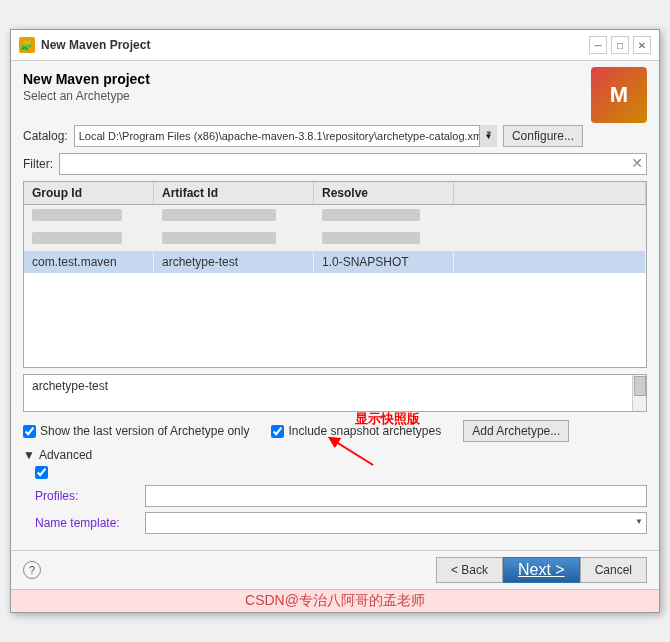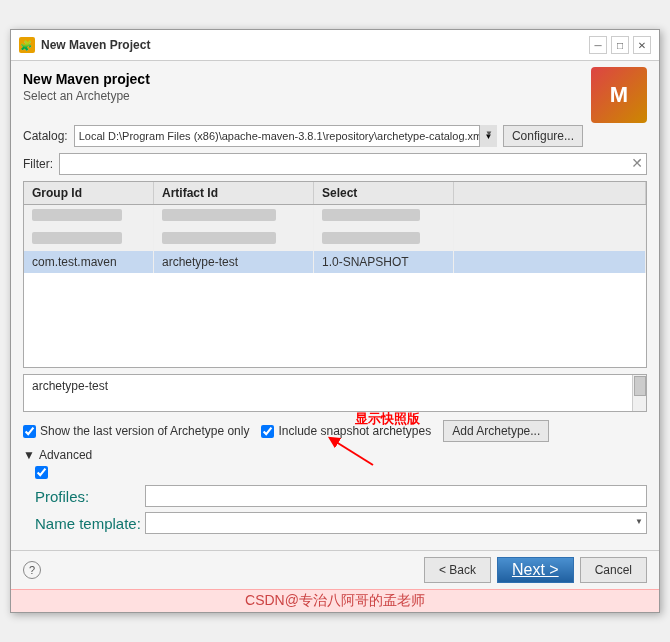--- a/index.html
+++ b/index.html
@@ -221,21 +221,21 @@
       right: 0;
       top: 0;
       bottom: 0;
       width: 14px;
       background: #f0f0f0;
       border-left: 1px solid #ccc;
     }
     .options-row {
       display: flex;
       align-items: center;
-      gap: 12px;
+      gap: 22px;
       margin-bottom: 6px;
     }
     .checkbox-label {
       display: flex;
       align-items: center;
       gap: 4px;
       font-size: 12px;
       color: #333;
       cursor: pointer;
     }
@@ -260,22 +260,22 @@
     .advanced-content {
       padding-left: 12px;
     }
     .form-row {
       display: flex;
       align-items: center;
       margin-bottom: 5px;
     }
     .form-label {
       width: 110px;
-      font-size: 15px;
-      color: #0f766e;
+      font-size: 12px;
+      color: #6d28d9;
       flex-shrink: 0;
     }
     .form-input {
       flex: 1;
       border: 1px solid #aaa;
       padding: 2px 4px;
       font-size: 12px;
       height: 22px;
       outline: none;
     }
@@ -305,21 +305,20 @@
     .bottom-bar {
       background: #f5f5f5;
       border-top: 1px solid #ccc;
       display: flex;
       align-items: center;
       justify-content: space-between;
       padding: 6px 12px;
     }
     .bottom-right {
       display: flex;
-      gap: 6px;
     }
     .btn-nav {
       border: 1px solid #aaa;
       background: #e8e8e8;
       padding: 3px 14px;
       font-size: 12px;
       cursor: pointer;
       color: #333;
     }
     .btn-primary {
@@ -392,21 +391,21 @@
       <div class="filter-input-wrapper">
         <input class="filter-input" type="text" style="">
         <span class="filter-clear">✕</span>
       </div>
     </div>
 
     <div class="table-container">
       <div class="table-header">
         <div class="table-header-cell">Group Id</div>
         <div class="table-header-cell">Artifact Id</div>
-        <div class="table-header-cell">Select</div>
+        <div class="table-header-cell">Resolve</div>
         <div class="table-header-cell"></div>
       </div>
       <div class="table-body">
 
         <div class="table-row blurred-row">
           <div class="table-cell"><span class="blurred-text"></span></div>
           <div class="table-cell"><span class="blurred-text"></span></div>
           <div class="table-cell"><span class="blurred-text"></span></div>
           <div class="table-cell"></div>
         </div>

